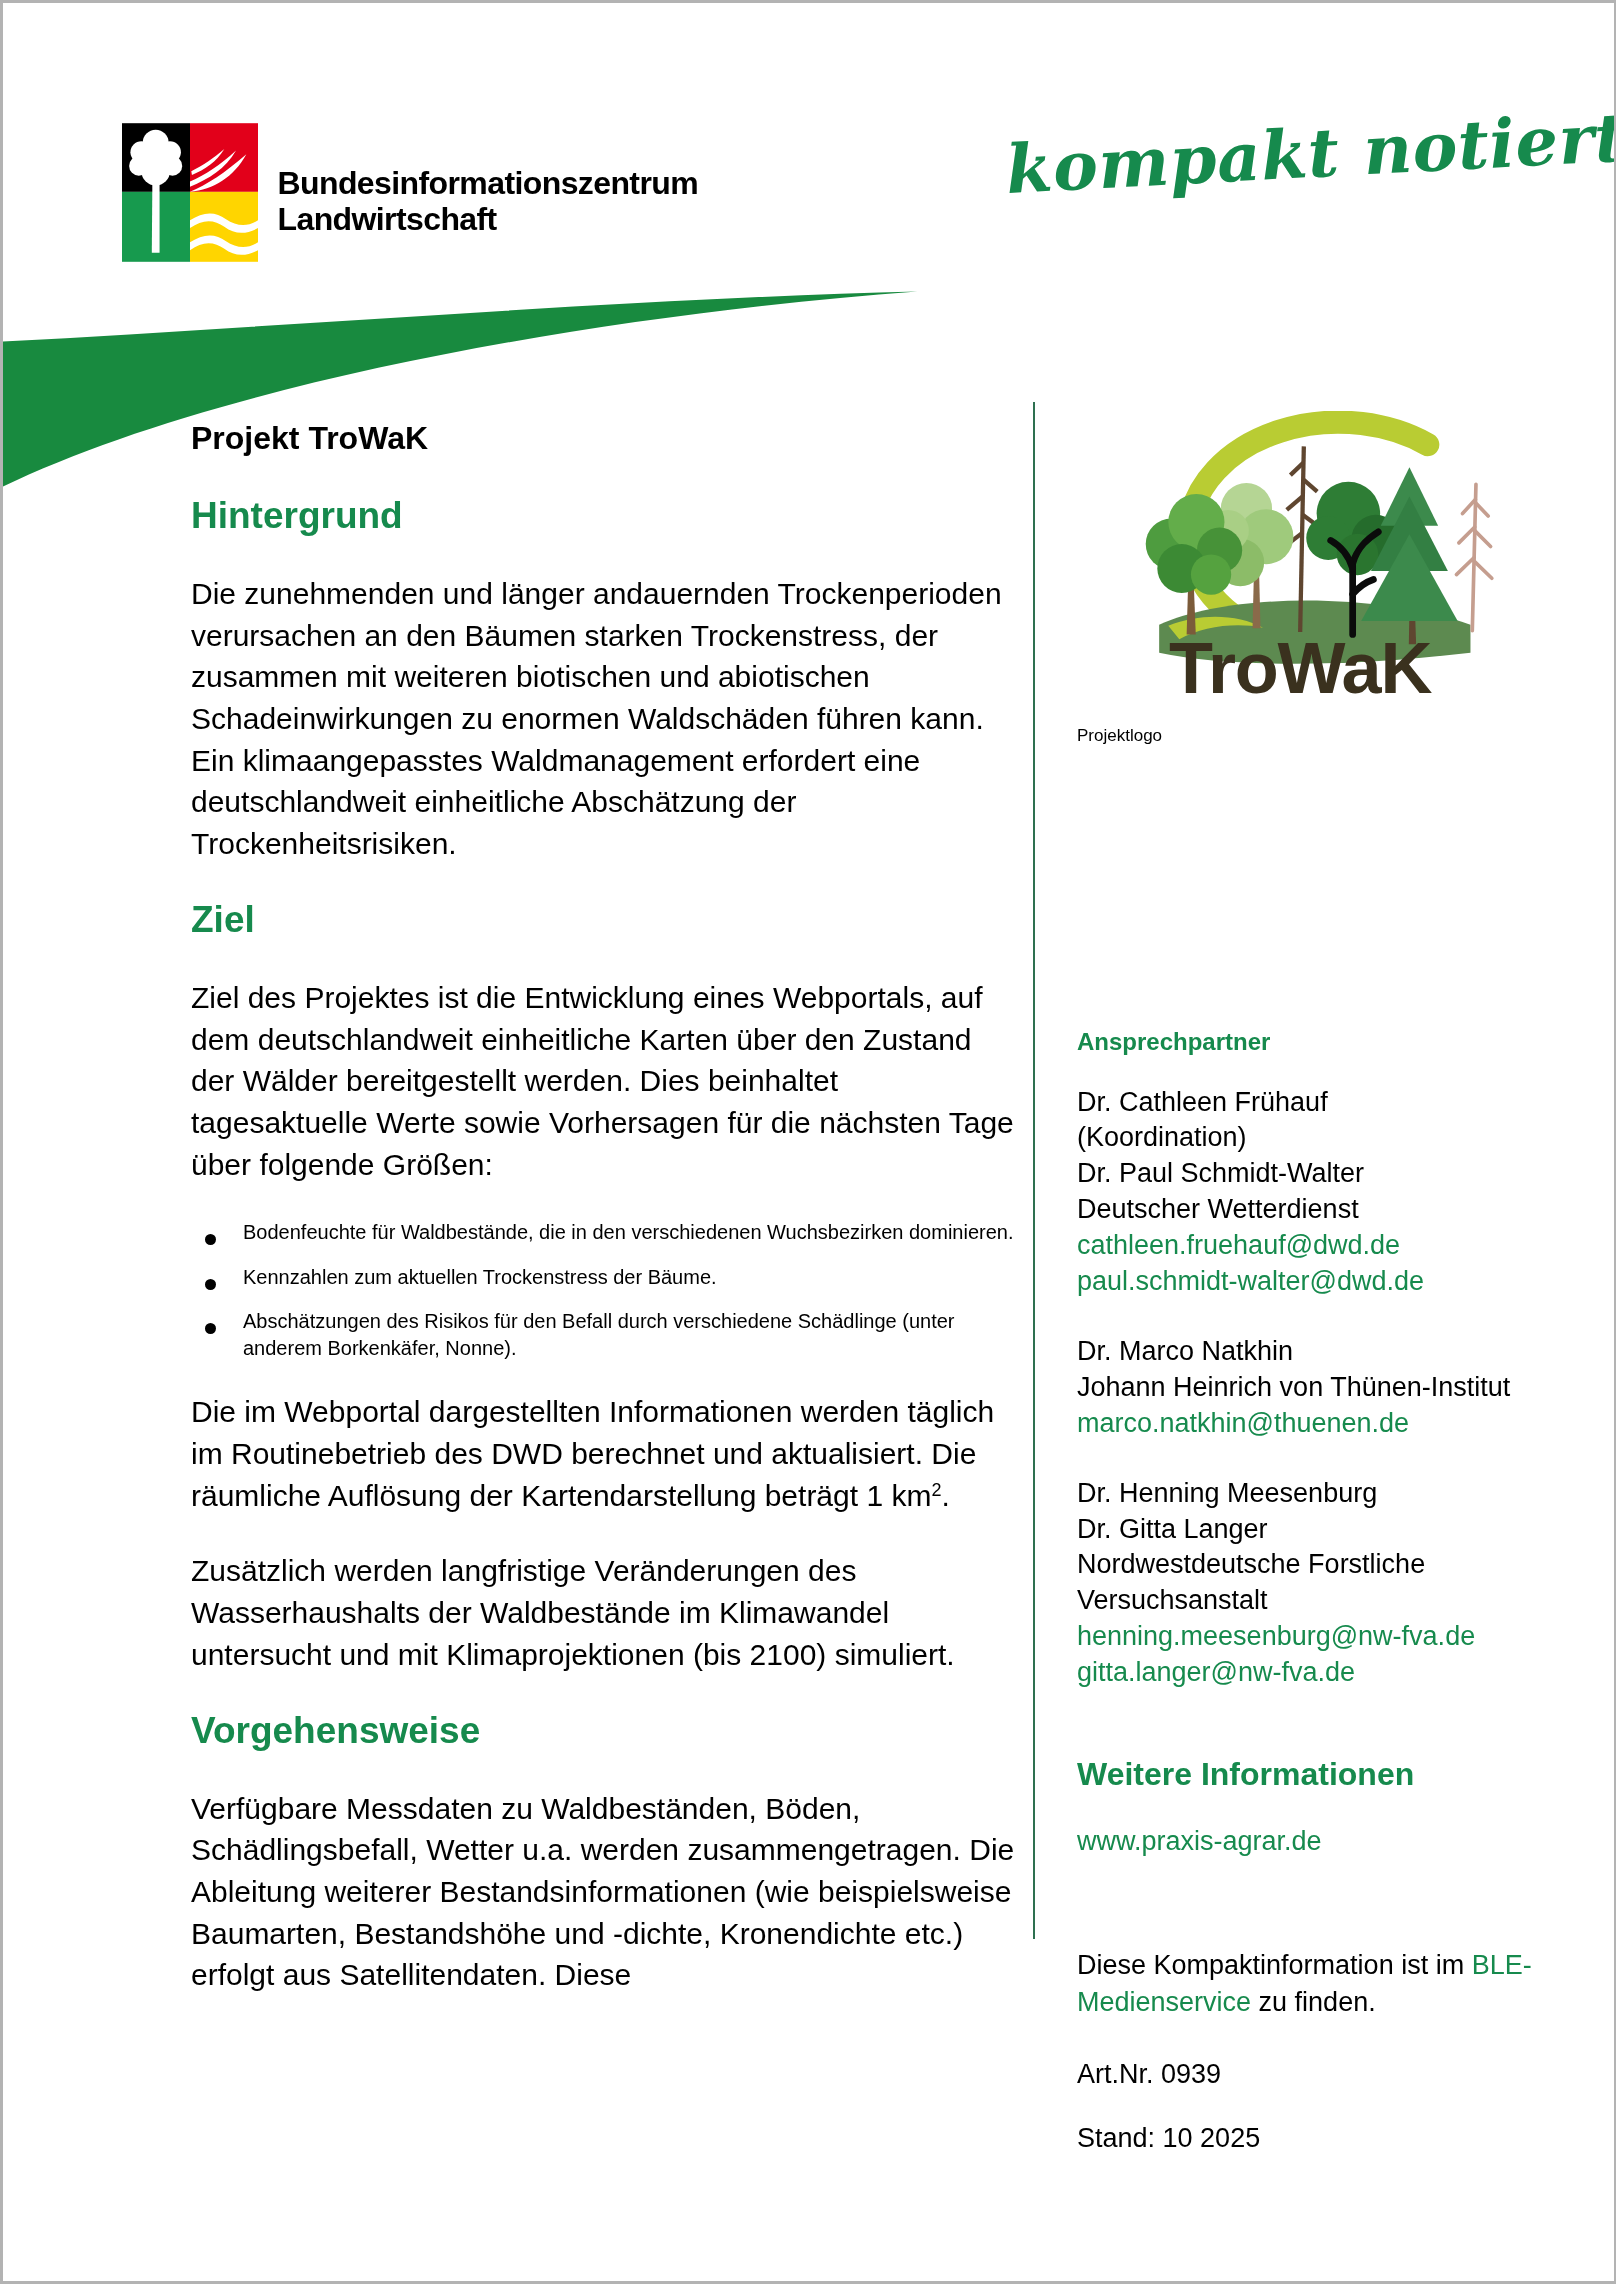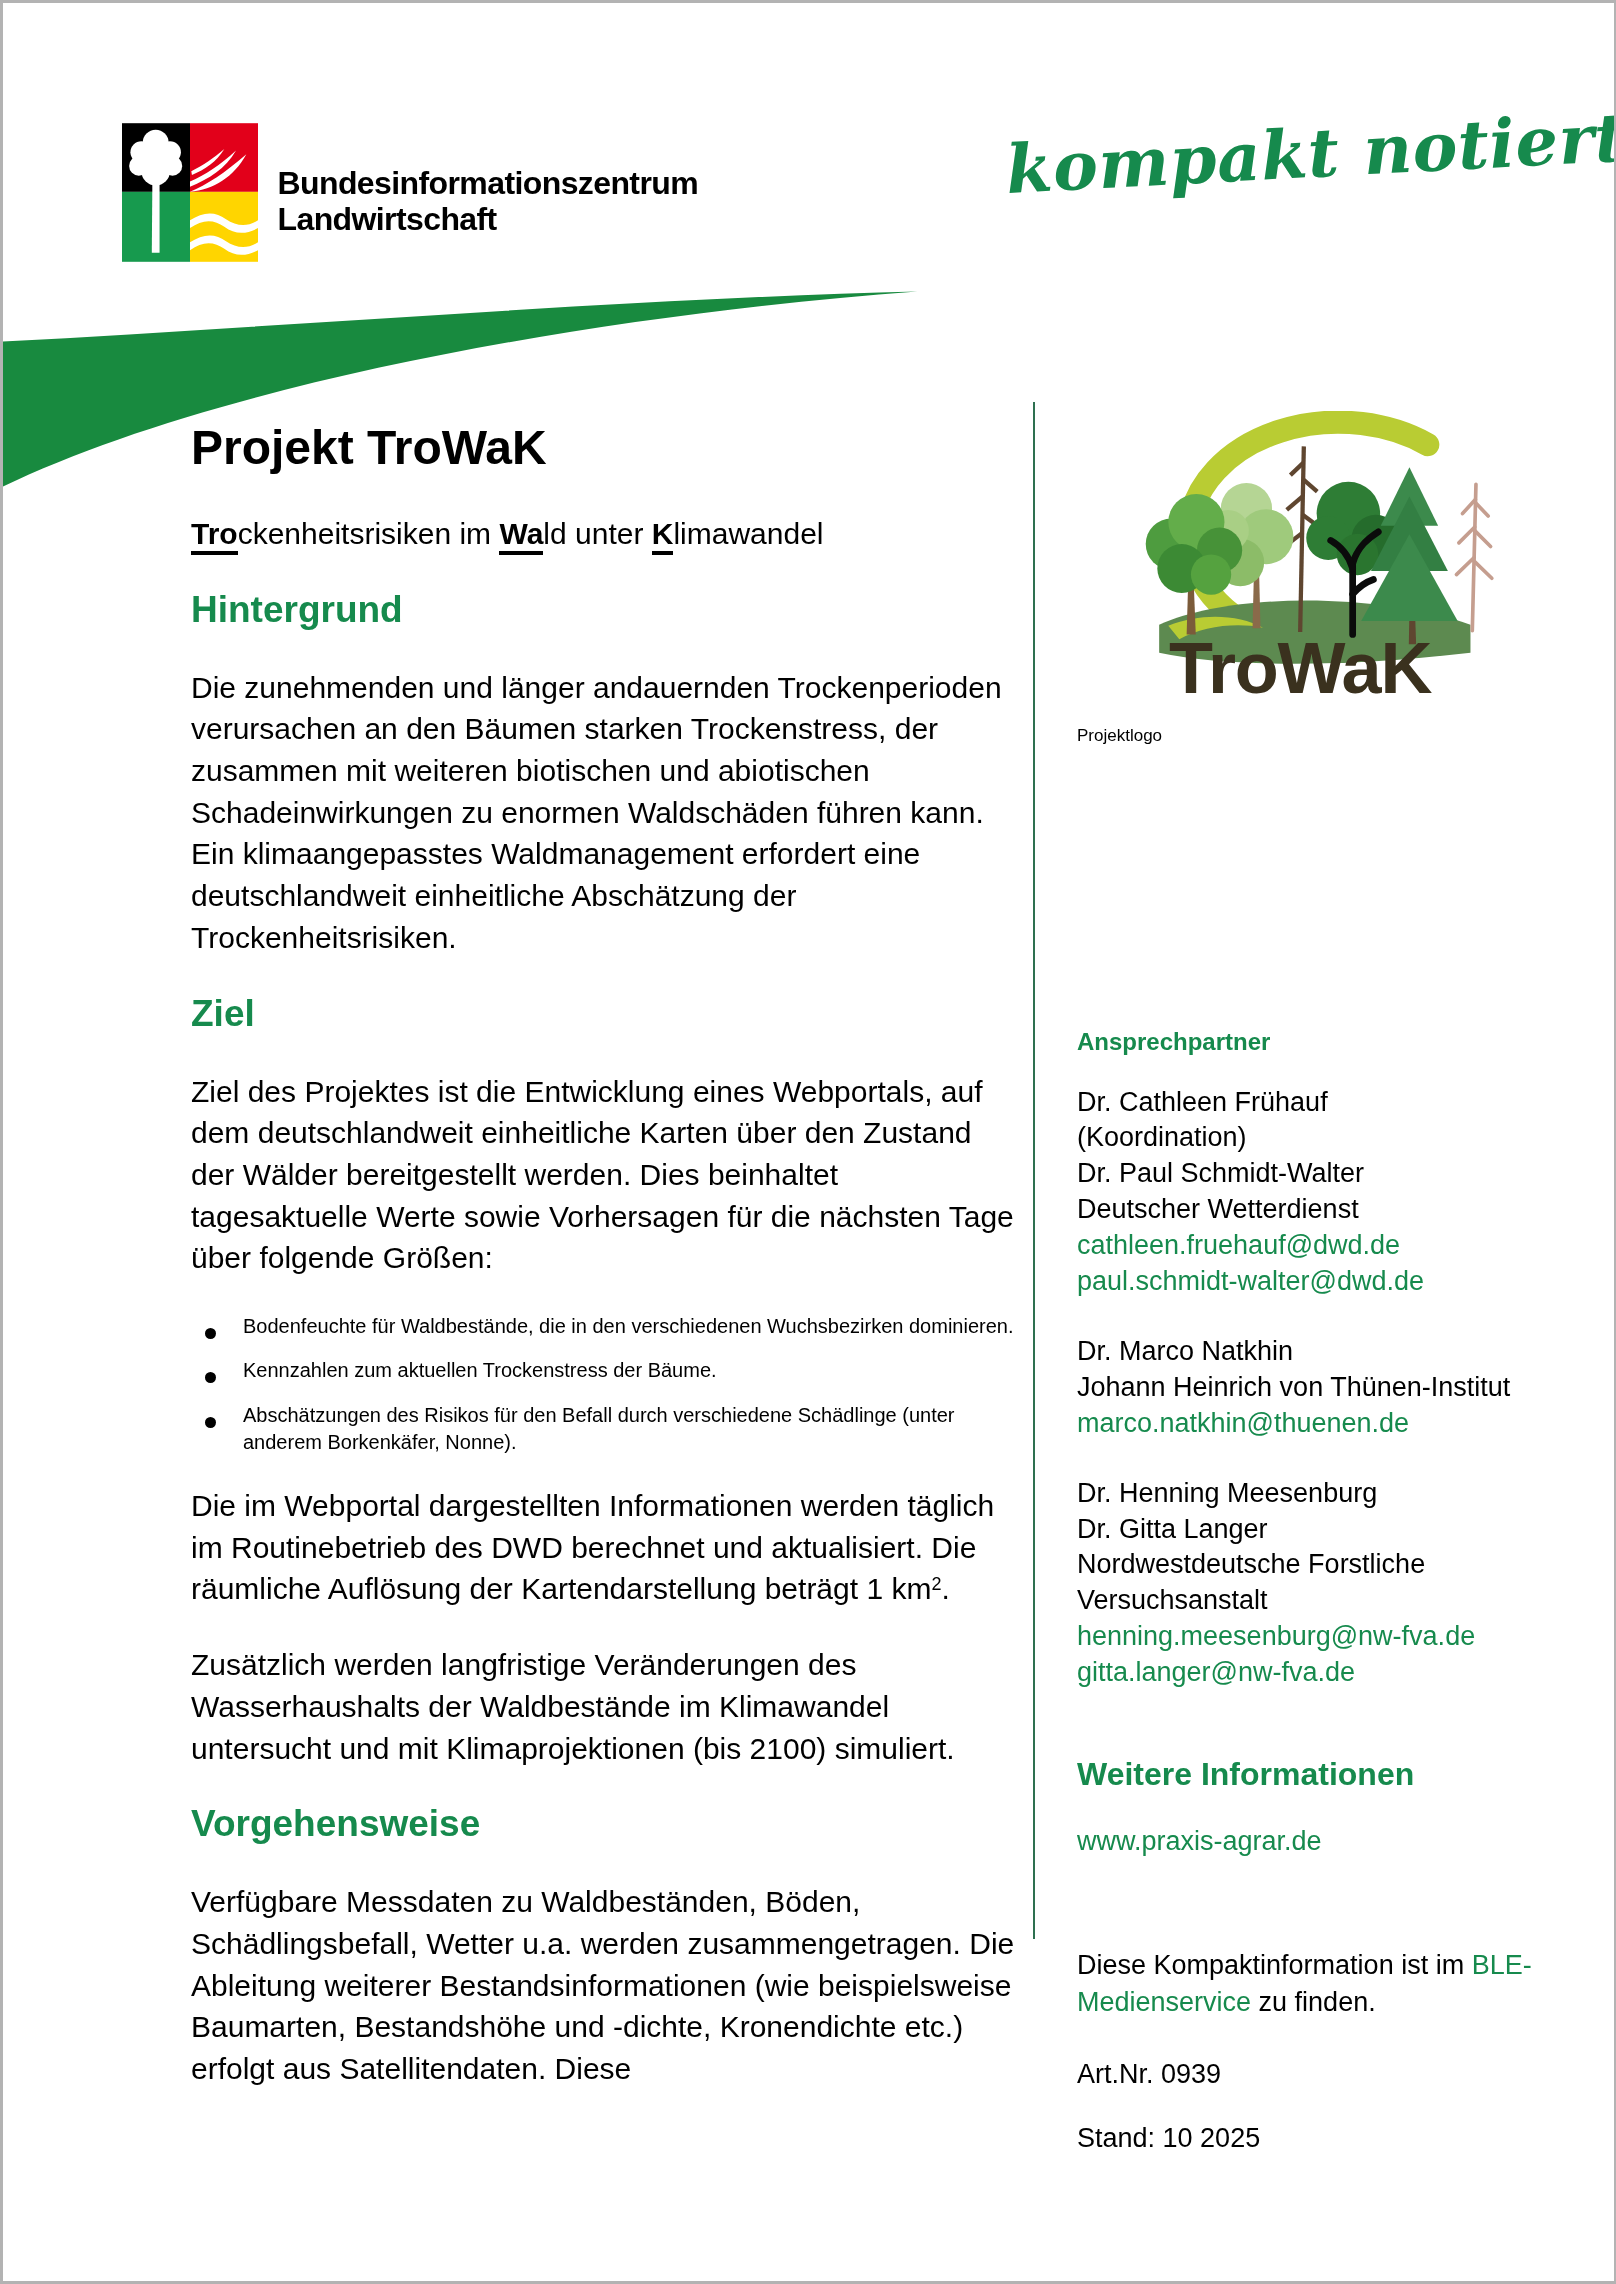--- a/index.html
+++ b/index.html
@@ -28,21 +28,21 @@
     position:absolute;left:1003px;top:127px;width:571px;
     font-family:"DejaVu Serif", serif;font-style:italic;font-weight:bold;
     font-size:67px;color:var(--green);
     transform:rotate(-3deg);transform-origin:left center;
     white-space:nowrap;letter-spacing:0.6px;
   }
   .swoosh{position:absolute;left:0;top:271px;width:922px;height:221px;}
   
   .divider{position:absolute;left:1030px;top:399px;width:1.9px;height:1537px;background:var(--divider);}
   .left{position:absolute;left:188px;top:417px;width:832px;}
-  .left h1{font-size:48px;margin:0 0 38px;letter-spacing:0;}
+  .left h1{font-size:32px;margin:0 0 38px;letter-spacing:0;}
   .subtitle{font-size:30.5px;margin:0 0 57px;}
   .u{font-weight:bold;border-bottom:4.5px solid #000;padding-bottom:1.3px;}
   .left h2{color:var(--green);font-size:37px;margin:0 0 36px;}
   .left p{font-size:30px;line-height:1.39;margin:0 0 34px;}
   .left ul{list-style:none;margin:0 0 28.6px;padding:0;}
   .left li{position:relative;font-size:20px;line-height:1.37;padding-left:52px;margin-bottom:17px;margin-top:8px;}
   .left li::before{content:"";position:absolute;left:14.3px;top:15px;width:11px;height:11px;border-radius:50%;background:#000;}
   .sup{font-size:60%;position:relative;top:-0.55em;}
   .mt{margin-top:9px;}
   
@@ -107,21 +107,20 @@
 
   <svg class="swoosh" viewBox="0 0 1420 340" xmlns="http://www.w3.org/2000/svg" preserveAspectRatio="none">
     <path d="M1408 27 C 980 37 480 78 0 104 L 0 327 C 320 172 900 64 1408 27 Z" fill="#188A3F"></path>
   </svg>
 
   <div class="divider"></div>
 
   <section class="left">
     <h1>Projekt TroWaK</h1>
 
-    <p class="subtitle"><span class="u">Tro</span><span>ckenheitsrisiken im </span><span class="u">Wa</span><span>ld unter </span><span class="u">K</span><span>limawandel</span></p>
 
     <h2>Hintergrund</h2>
     <p>Die zunehmenden und länger andauernden Trockenperioden verursachen an den Bäumen starken Trockenstress, der zusammen mit weiteren biotischen und abiotischen Schadeinwirkungen zu enormen Waldschäden führen kann. Ein klimaangepasstes Waldmanagement erfordert eine deutschlandweit einheitliche Abschätzung der Trockenheitsrisiken.</p>
 
     <h2>Ziel</h2>
     <p>Ziel des Projektes ist die Entwicklung eines Webportals, auf dem deutschlandweit einheitliche Karten über den Zustand der Wälder bereitgestellt werden. Dies beinhaltet tagesaktuelle Werte sowie Vorhersagen für die nächsten Tage über folgende Größen:</p>
 
     <ul>
       <li>Bodenfeuchte für Waldbestände, die in den verschiedenen Wuchsbezirken dominieren.</li>
       <li>Kennzahlen zum aktuellen Trockenstress der Bäume.</li>

